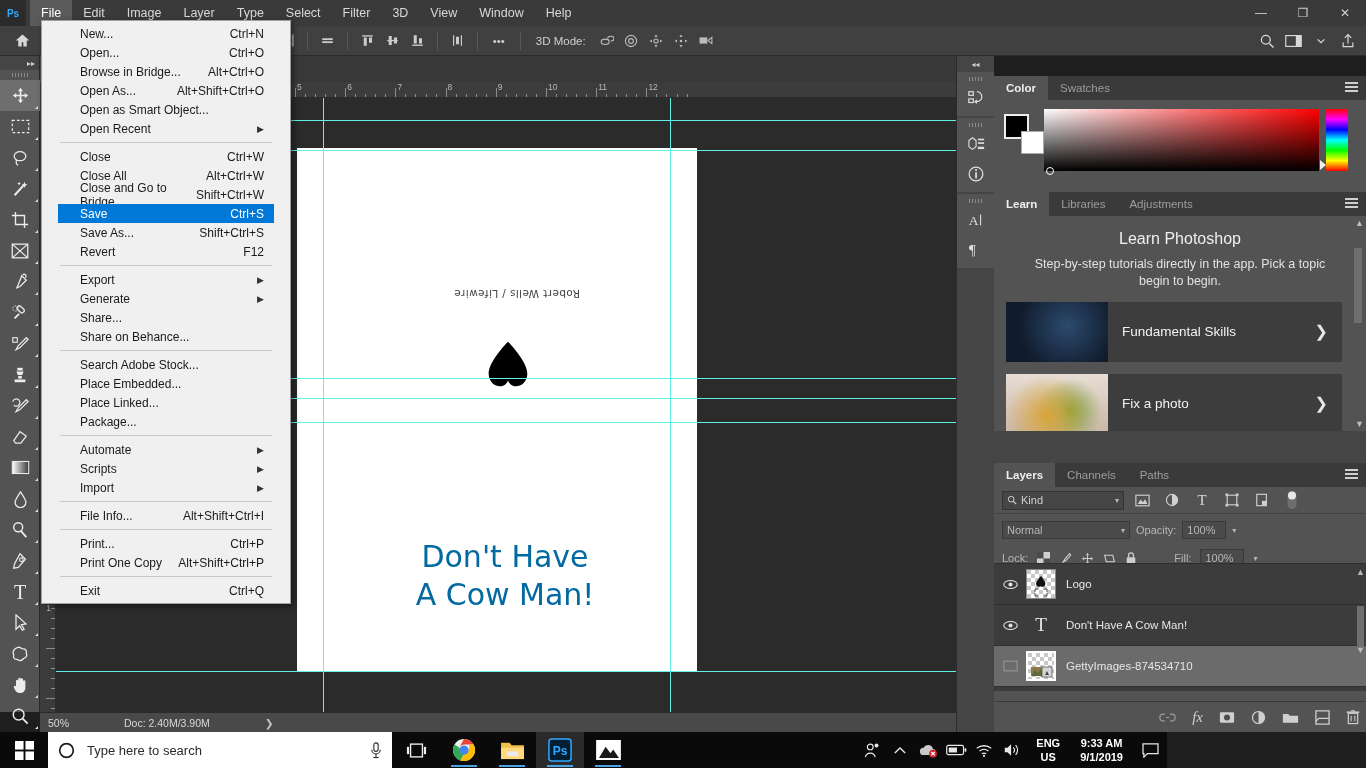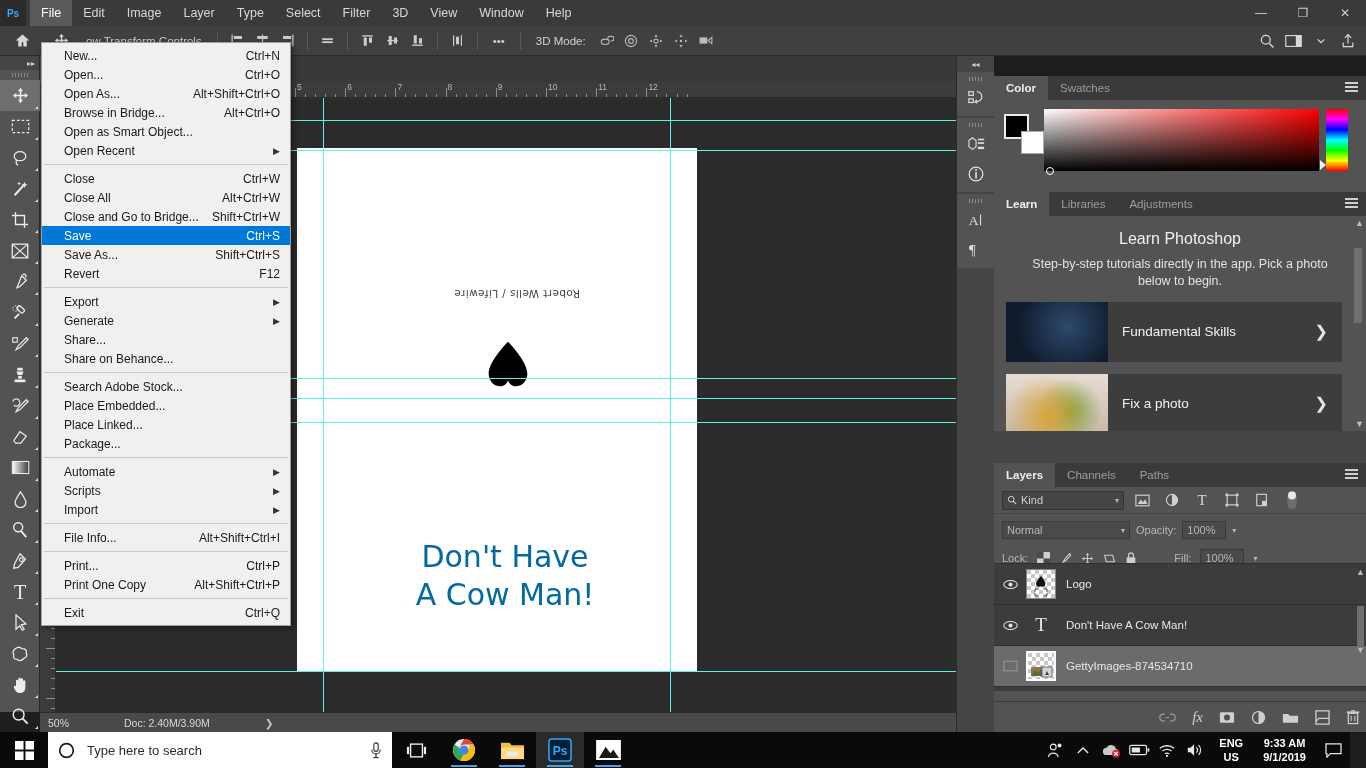--- a/index.html
+++ b/index.html
@@ -189,33 +189,33 @@
   .l-name { font-size:11.5px; color:#e6e6e6; }
   .lp-bottom { position:absolute; bottom:0; left:0; width:372px; height:31px;
     background:#535353; display:flex; align-items:center; justify-content:flex-end;
     padding-right:6px; gap:16px; border-top:1px solid #3a3a3a; }
   .lp-bic { color:#cfcfcf; display:flex; align-items:center; }
   .list-sb { position:absolute; right:2px; top:42px; width:7px; height:44px; background:#6f6f6f;}
   .list-up { position:absolute; right:1px; top:3px; color:#bbb; font-size:9px;}
   .list-dn { position:absolute; right:1px; bottom:36px; color:#bbb; font-size:9px;}
 
   
-  .dropdown { position:absolute; left:41px; top:42px; width:250px;
-    background:#f0f0f0; border:1px solid #a0a0a0; padding:3px 0; z-index:50;
+  .dropdown { position:absolute; left:41px; top:20px; width:250px;
+    background:#f0f0f0; border:1px solid #a0a0a0; padding:3px 16px; z-index:50;
     box-shadow:2px 2px 6px rgba(0,0,0,.45); }
   .mi { height:19px; display:flex; align-items:center; padding:0 10px 0 22px;
     font-size:12px; color:#1a1a1a; position:relative; }
   .mi.hl { background:#0078d7; color:#fff; }
   .mi .acc { margin-left:auto; font-size:12px; color:#1a1a1a; }
   .mi.hl .acc { color:#fff; }
   .mi .sub { margin-left:auto; font-size:9px; color:#333; }
   .mdiv { height:1px; background:#c8c8c8; margin:4px 2px; }
 
   
-  .taskbar { position:absolute; left:0; top:732px; width:1350px; height:36px;
+  .taskbar { position:absolute; left:0; top:732px; width:1167px; height:36px;
     background:#0a0a0a; display:flex; align-items:center; }
   .start { width:48px; height:36px; display:flex; align-items:center; justify-content:center; }
   .searchbox { width:344px; height:36px; background:#fff; display:flex;
     align-items:center; padding:0 10px; gap:12px; }
   .searchbox .txt { font-size:13px; color:#2b2b2b; flex:1; }
   .tbicon { width:48px; height:36px; display:flex; align-items:center;
     justify-content:center; position:relative; }
   .tbicon.act { background:#2a2a2a; }
   .tbicon .bar { position:absolute; bottom:1px; left:11px; width:26px; height:2px;
     background:#4aa3e0; }
@@ -813,21 +813,21 @@
         <div class="ptab">Libraries</div>
         <div class="ptab">Adjustments</div>
         <div class="pmenu">
           <i></i>
           <i></i>
           <i></i>
         </div>
     </div>
     <div class="learnpanel">
       <div class="learn-title">Learn Photoshop</div>
-      <div class="learn-sub">Step-by-step tutorials directly in the app. Pick a photo below to begin.</div>
+      <div class="learn-sub">Step-by-step tutorials directly in the app. Pick a topic begin to begin.</div>
       <div class="card">
         <div class="card-thumb thumb1"></div>
         <div class="card-label">Fundamental Skills</div>
         <div class="card-chev">❯</div>
       </div>
       <div class="card">
         <div class="card-thumb thumb2"></div>
         <div class="card-label">Fix a photo</div>
         <div class="card-chev">❯</div>
       </div>
@@ -1042,26 +1042,26 @@
   <div class="dropdown" id="filemenu">
       <div class="mi">
         <span>New...</span>
         <span class="acc">Ctrl+N</span>
       </div>
       <div class="mi">
         <span>Open...</span>
         <span class="acc">Ctrl+O</span>
       </div>
       <div class="mi">
+        <span>Browse in Bridge...</span>
+        <span class="acc">Alt+Ctrl+O</span>
+      </div>
+      <div class="mi">
         <span>Open As...</span>
         <span class="acc">Alt+Shift+Ctrl+O</span>
-      </div>
-      <div class="mi">
-        <span>Browse in Bridge...</span>
-        <span class="acc">Alt+Ctrl+O</span>
       </div>
       <div class="mi">
         <span>Open as Smart Object...</span>
       </div>
       <div class="mi">
         <span>Open Recent</span>
         <span class="sub">▶</span>
       </div>
       <div class="mdiv"></div>
       <div class="mi">

